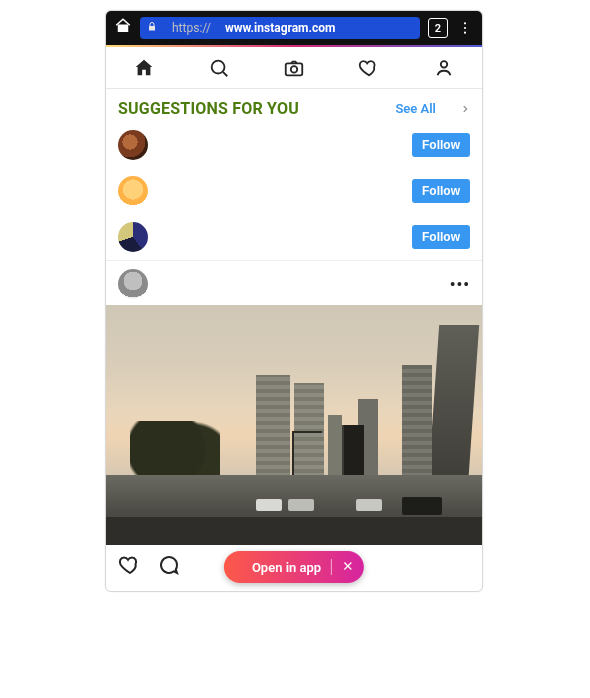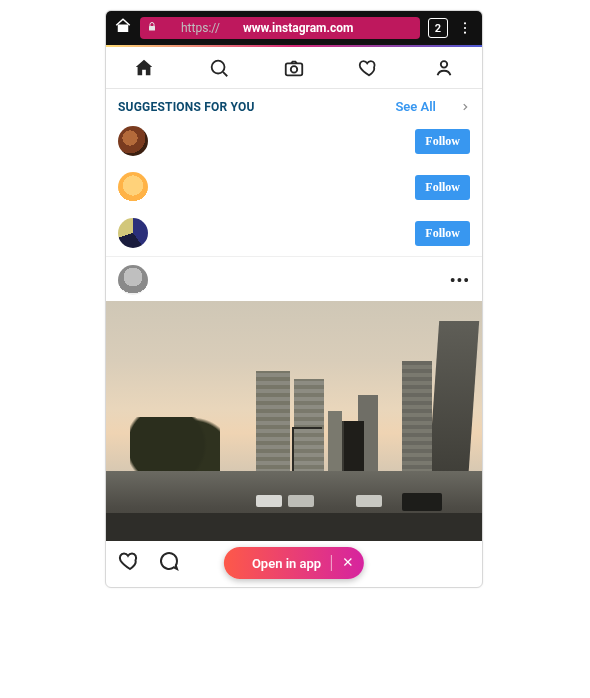--- a/index.html
+++ b/index.html
@@ -3,47 +3,47 @@
 <meta charset="utf-8">
 <style>
   * { box-sizing: border-box; margin: 0; padding: 0; }
   html, body { width: 590px; height: 698px; font-family: -apple-system, BlinkMacSystemFont, "Segoe UI", Roboto, Helvetica, Arial, sans-serif; background: #fff; }
   .frame { width: 590px; height: 698px; position: relative; overflow: hidden; }
   .inner { position: absolute; left: 105px; top: 10px; width: 378px; border: 1px solid #d8d8d8; border-radius: 6px; overflow: hidden; background:#fff; box-shadow: 0 0 2px rgba(0,0,0,.08); }
 
   
   .chrome { background: #111; height: 34px; display: flex; align-items: center; padding: 0 8px; gap: 8px; }
   .chrome .home { color:#fff; }
-  .urlbar { flex:1; height:22px; background:#be185d; border-radius:4px; display:flex; align-items:center; padding:0 6px; gap:23px; color:#dcdcdc; font-size:12px; overflow:hidden; white-space:nowrap; }
+  .urlbar { flex:1; height:22px; background:#1d4ed8; border-radius:4px; display:flex; align-items:center; padding:0 6px; gap:14px; color:#dcdcdc; font-size:12px; overflow:hidden; white-space:nowrap; }
   .urlbar .lock { color:#eee; }
   .urlbar .proto { color:#bfbfbf; }
   .urlbar .host { color:#fff; font-weight:700; }
   .tabbox { width:20px; height:20px; border:1.5px solid #fff; border-radius:3px; display:flex; align-items:center; justify-content:center; color:#fff; font-size:11px; font-weight:600;}
   .kebab { color:#fff; width:18px; display:flex; align-items:center; justify-content:center;}
   .grad { height:2px; width:100%; background: linear-gradient(90deg,#feda75,#d62976,#4f5bd5); }
 
   
   .nav { height:42px; border-bottom:1px solid #e6e6e6; display:flex; align-items:center; justify-content:space-around; }
   .nav-item { width:26px; height:26px; display:flex; align-items:center; justify-content:center; color:#262626; }
   .nav-item svg { width:22px; height:22px; }
 
   
   .sugg-head { display:flex; align-items:center; justify-content:space-between; padding:10px 12px 4px; }
-  .sugg-head .title { color:#0c4a6e; font-size:12px; font-weight:700; letter-spacing:.2px; text-transform:uppercase;}
+  .sugg-head .title { color:#4d7c0f; font-size:16px; font-weight:700; letter-spacing:.2px; text-transform:uppercase;}
   .seeall { color:#3897f0; font-size:13px; font-weight:600; display:flex; align-items:center; gap:24px;}
   .seeall svg { width:10px; height:10px; color:#8e8e8e;}
 
   .sugg-row { display:flex; align-items:center; justify-content:space-between; padding:8px 12px; }
   .sugg-left { display:flex; align-items:center; gap:10px; }
   .avatar { width:30px; height:30px; border-radius:50%; background:#ccc; overflow:hidden; display:flex; align-items:center; justify-content:center; font-size:16px; }
   .av1 { background: radial-gradient(circle at 40% 40%, #b46a3a 0 30%, #7a3b1f 30% 60%, #3b1f10 60% 100%); }
   .av2 { background: radial-gradient(circle at 50% 45%, #ffd27a 0 45%, #ffb347 45% 70%, #fff 70% 100%); }
   .av3 { background: conic-gradient(#2b2f7a 0 40%, #1a1c3d 40% 70%, #d2c77a 70% 100%); }
   .av4 { background: radial-gradient(circle at 50% 40%, #bfbfbf 0 40%, #8a8a8a 40% 70%, #efefef 70% 100%); }
-  .follow-btn { background:#3897f0; color:#fff; font-size:12px; font-weight:700; padding:5px 10px; border:none; border-radius:3px;font-family:Liberation Serif, serif; }
+  .follow-btn { background:#3897f0; color:#fff; font-size:12px; font-weight:700; padding:5px 10px; border:none; border-radius:3px; }
 
   
   .post-head { display:flex; align-items:center; justify-content:space-between; padding:8px 12px 6px; border-top:1px solid #efefef;}
   .more { font-size:16px; color:#262626; letter-spacing:1px; font-weight:700;}
 
   
   .photo { width:100%; height:240px; position:relative; overflow:hidden; }
   .sky { position:absolute; inset:0; background: linear-gradient(180deg,#cfc7b6 0%, #d9cdb9 25%, #e9d6bb 45%, #efd4b3 55%, #d9c9b2 70%, #9d9588 100%); }
   .sun { position:absolute; left:160px; top:110px; width:20px; height:20px; border-radius:50%; background: radial-gradient(circle,#fff3d0 0 35%, rgba(255,240,200,0) 70%);}
   .ground { position:absolute; left:0; right:0; bottom:0; height:70px; background:linear-gradient(180deg, #6b6a62 0%, #4e4c46 50%, #3a3933 100%);}

